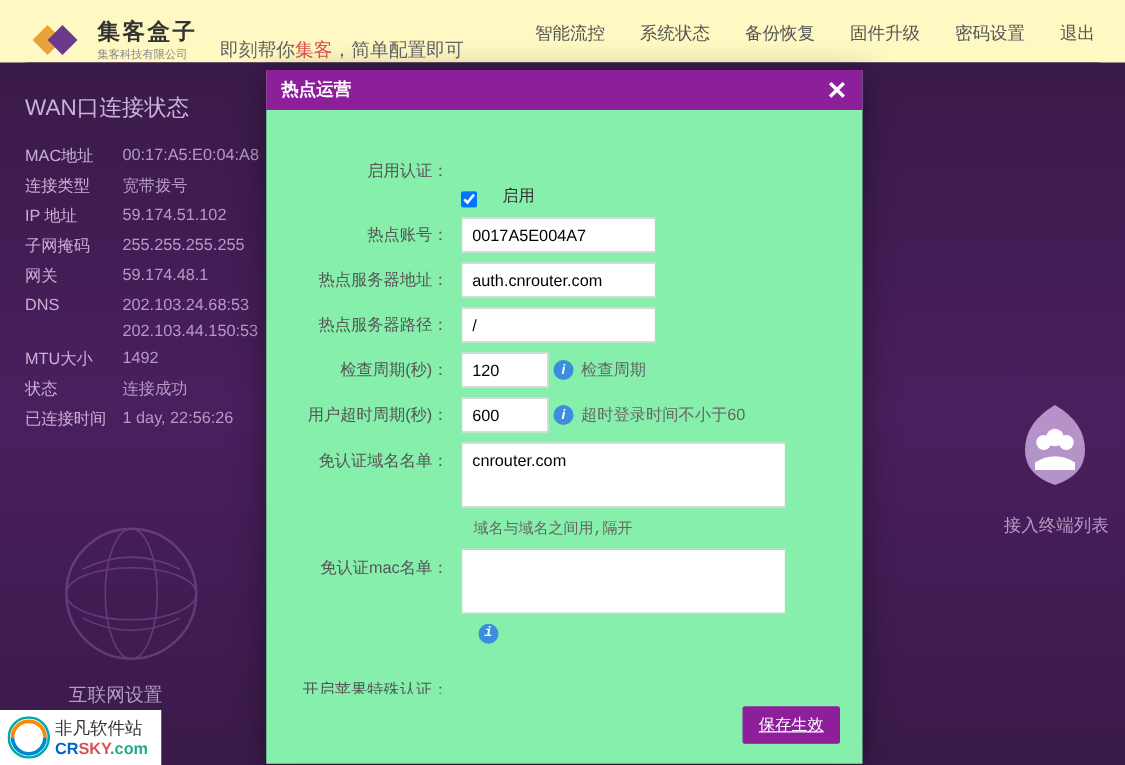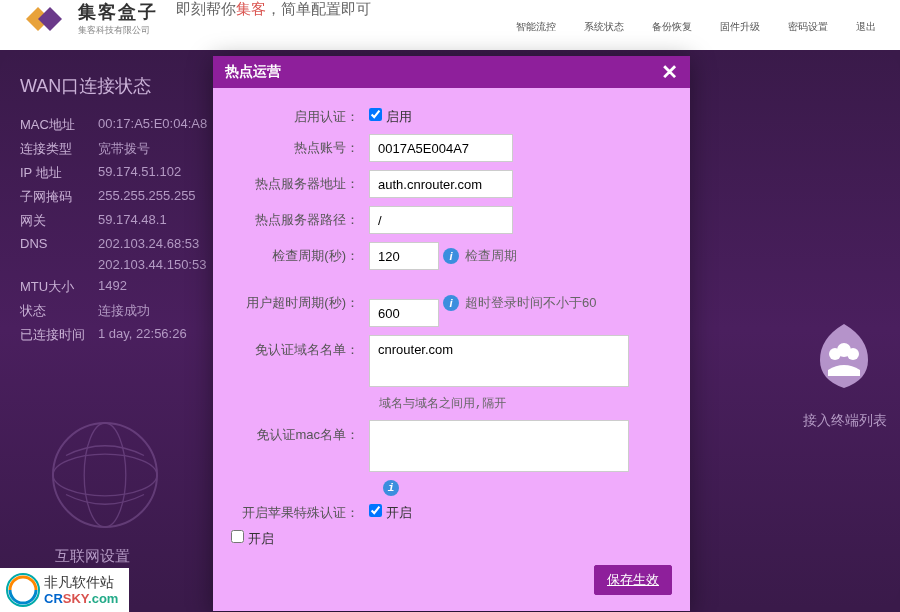--- a/index.html
+++ b/index.html
@@ -1,57 +1,57 @@
 <!DOCTYPE html>
 <html><head>
 <meta charset="utf-8">
 <style>
 * { box-sizing: border-box; margin: 0; padding: 0; }
 body { font-family: "Microsoft YaHei", Arial, sans-serif; font-size: 13px; background: #3a1a4a; color: #333; width: 900px; height: 612px; overflow: hidden; position: relative; }
 
 
-.header { background: #ffffff; height: 50px; display: flex; align-items: flex-start; padding: 0 20px; position: relative; }
+.header { background: #fef9c3; height: 50px; display: flex; align-items: flex-end; padding: 0 20px; position: relative; }
 .logo-area { display: flex; align-items: center; }
 .logo-icon { width: 48px; height: 36px; position: relative; margin-right: 10px; }
 .logo-icon svg { width: 100%; height: 100%; }
 .logo-text { display: flex; flex-direction: column; }
 .logo-title { font-size: 18px; font-weight: bold; color: #333; letter-spacing: 2px; }
 .logo-sub { font-size: 9px; color: #888; }
 .slogan { margin-left: 18px; font-size: 15px; color: #666; }
 .slogan .hl { color: #d9534f; }
-.nav { position: absolute; right: 24px; top: 0; height: 54px; display: flex; align-items: center; gap: 28px; font-size: 10px; }
+.nav { position: absolute; right: 24px; top: 0; height: 54px; display: flex; align-items: center; gap: 28px; font-size: 14px; }
 .nav a { color: #555; text-decoration: none; cursor: pointer; }
 
 
 .main { background: linear-gradient(180deg,#3a1a4a 0%,#4a1f5e 50%,#3a1a4a 100%); min-height: 558px; padding: 24px 20px; color: #c8b0d4; position: relative; border-radius: 23px; }
 .wan-title { font-size: 18px; color: #cbb2d8; margin-bottom: 18px; font-weight: normal; }
 .wan-info { display: grid; grid-template-columns: 78px 140px; row-gap: 6px; font-size: 13px; color: #b89dc6; }
 .wan-info .label { color: #c8b0d4; }
 .wan-info .val { color: #b49ac4; }
 
 .globe-icon { position: absolute; left: 40px; top: 360px; width: 130px; height: 130px; opacity: 0.35; }
 .label-internet { position: absolute; left: 55px; top: 497px; font-size: 15px; color: #b49ac4; }
 
 .side-icon { position: absolute; right: 20px; top: 270px; width: 72px; height: 72px; }
 .side-label { position: absolute; right: 10px; top: 362px; font-size: 14px; color: #b49ac4; text-align: center; width: 90px; }
 
 
-.modal { position: absolute; left: 213px; top: 56px; width: 477px; height: 555px; background: #f0abfc; box-shadow: 0 4px 24px rgba(0,0,0,0.4); display: flex; flex-direction: column; }
+.modal { position: absolute; left: 213px; top: 56px; width: 477px; height: 555px; background: #86efac; box-shadow: 0 4px 24px rgba(0,0,0,0.4); display: flex; flex-direction: column; }
 .modal-header { background: #8e1f9b; color: #fff; height: 32px; display: flex; align-items: center; justify-content: space-between; padding: 0 12px; font-size: 14px; font-weight: bold; }
 .close-x { font-size: 20px; font-weight: bold; cursor: pointer; }
 .modal-body { padding: 20px 18px 10px 18px; flex: 1; overflow: auto; }
 .form-row { display: flex; align-items: center; margin-bottom: 8px; }
 .form-row.align-top { align-items: flex-start; }
 .form-label { width: 138px; text-align: right; padding-right: 10px; font-size: 13px; color: #555; }
-.form-control { height: 28px; border: 1px solid #ccc; padding: 0 8px; font-size: 13px; width: 144px; }
+.form-control { height: 28px; border: 1px solid #ccc; padding: 0 8px; font-size: 13px; width: 156px; }
 .form-textarea { width: 260px; height: 52px; border: 1px solid #ccc; padding: 6px 8px; font-size: 13px; resize: none; font-family: inherit; }
 .info-icon { width: 16px; height: 16px; border-radius: 50%; background: #3b8ede; color: #fff; display: inline-flex; align-items: center; justify-content: center; font-size: 11px; font-style: italic; font-weight: bold; margin-left: 4px; }
 .hint-inline { margin-left: 6px; font-size: 13px; color: #666; }
 .hint-block { width: 260px; margin-left: 148px; font-size: 12px; color: #666; margin-bottom: 8px; font-family: Liberation Mono, monospace; }
-.checkbox-wrap { display: flex; align-items: flex-start; gap: 4px; }
+.checkbox-wrap { display: flex; align-items: flex-end; gap: 20px; margin-top: 40px; }
 .checkbox-wrap input { margin: 0; }
 .btn { border: 1px solid #ccc; background: #f2f2f2; padding: 5px 12px; font-size: 13px; cursor: pointer; border-radius: 2px; text-decoration: underline; }
 .btn-primary { background: #8e1f9b; color: #fff; border: 1px solid #8e1f9b; }
 .modal-footer { padding: 10px 18px 16px 18px; display: flex; justify-content: flex-end; border-top: none; }
 
 
 .watermark { position: absolute; left: 0; bottom: 0; width: 129px; height: 44px; background: #fff; display: flex; align-items: center; padding: 4px 6px; font-size: 10px; }
 .watermark .wm-icon { width: 34px; height: 34px; margin-right: 4px; }
 .watermark .wm-text { display: flex; flex-direction: column; line-height: 1.2; }
 .watermark .wm1 { font-size: 14px; color: #333; }
@@ -168,21 +168,21 @@
 
     <div class="form-row">
       <div class="form-label">检查周期(秒)：</div>
       <input class="form-control" style="width: 70px;" value="120">
       <span class="info-icon">i</span>
       <span class="hint-inline">检查周期</span>
     </div>
 
     <div class="form-row">
       <div class="form-label">用户超时周期(秒)：</div>
-      <input class="form-control" style="width: 70px; margin-top: 21px;" value="600">
+      <input class="form-control" style="width: 70px;" value="600">
       <span class="info-icon">i</span>
       <span class="hint-inline">超时登录时间不小于60</span>
     </div>
 
     <div class="form-row align-top">
       <div class="form-label" style="padding-top:6px">免认证域名名单：</div>
       <textarea class="form-textarea" style="">cnrouter.com</textarea>
     </div>
     <div class="hint-block">域名与域名之间用,隔开</div>
 

